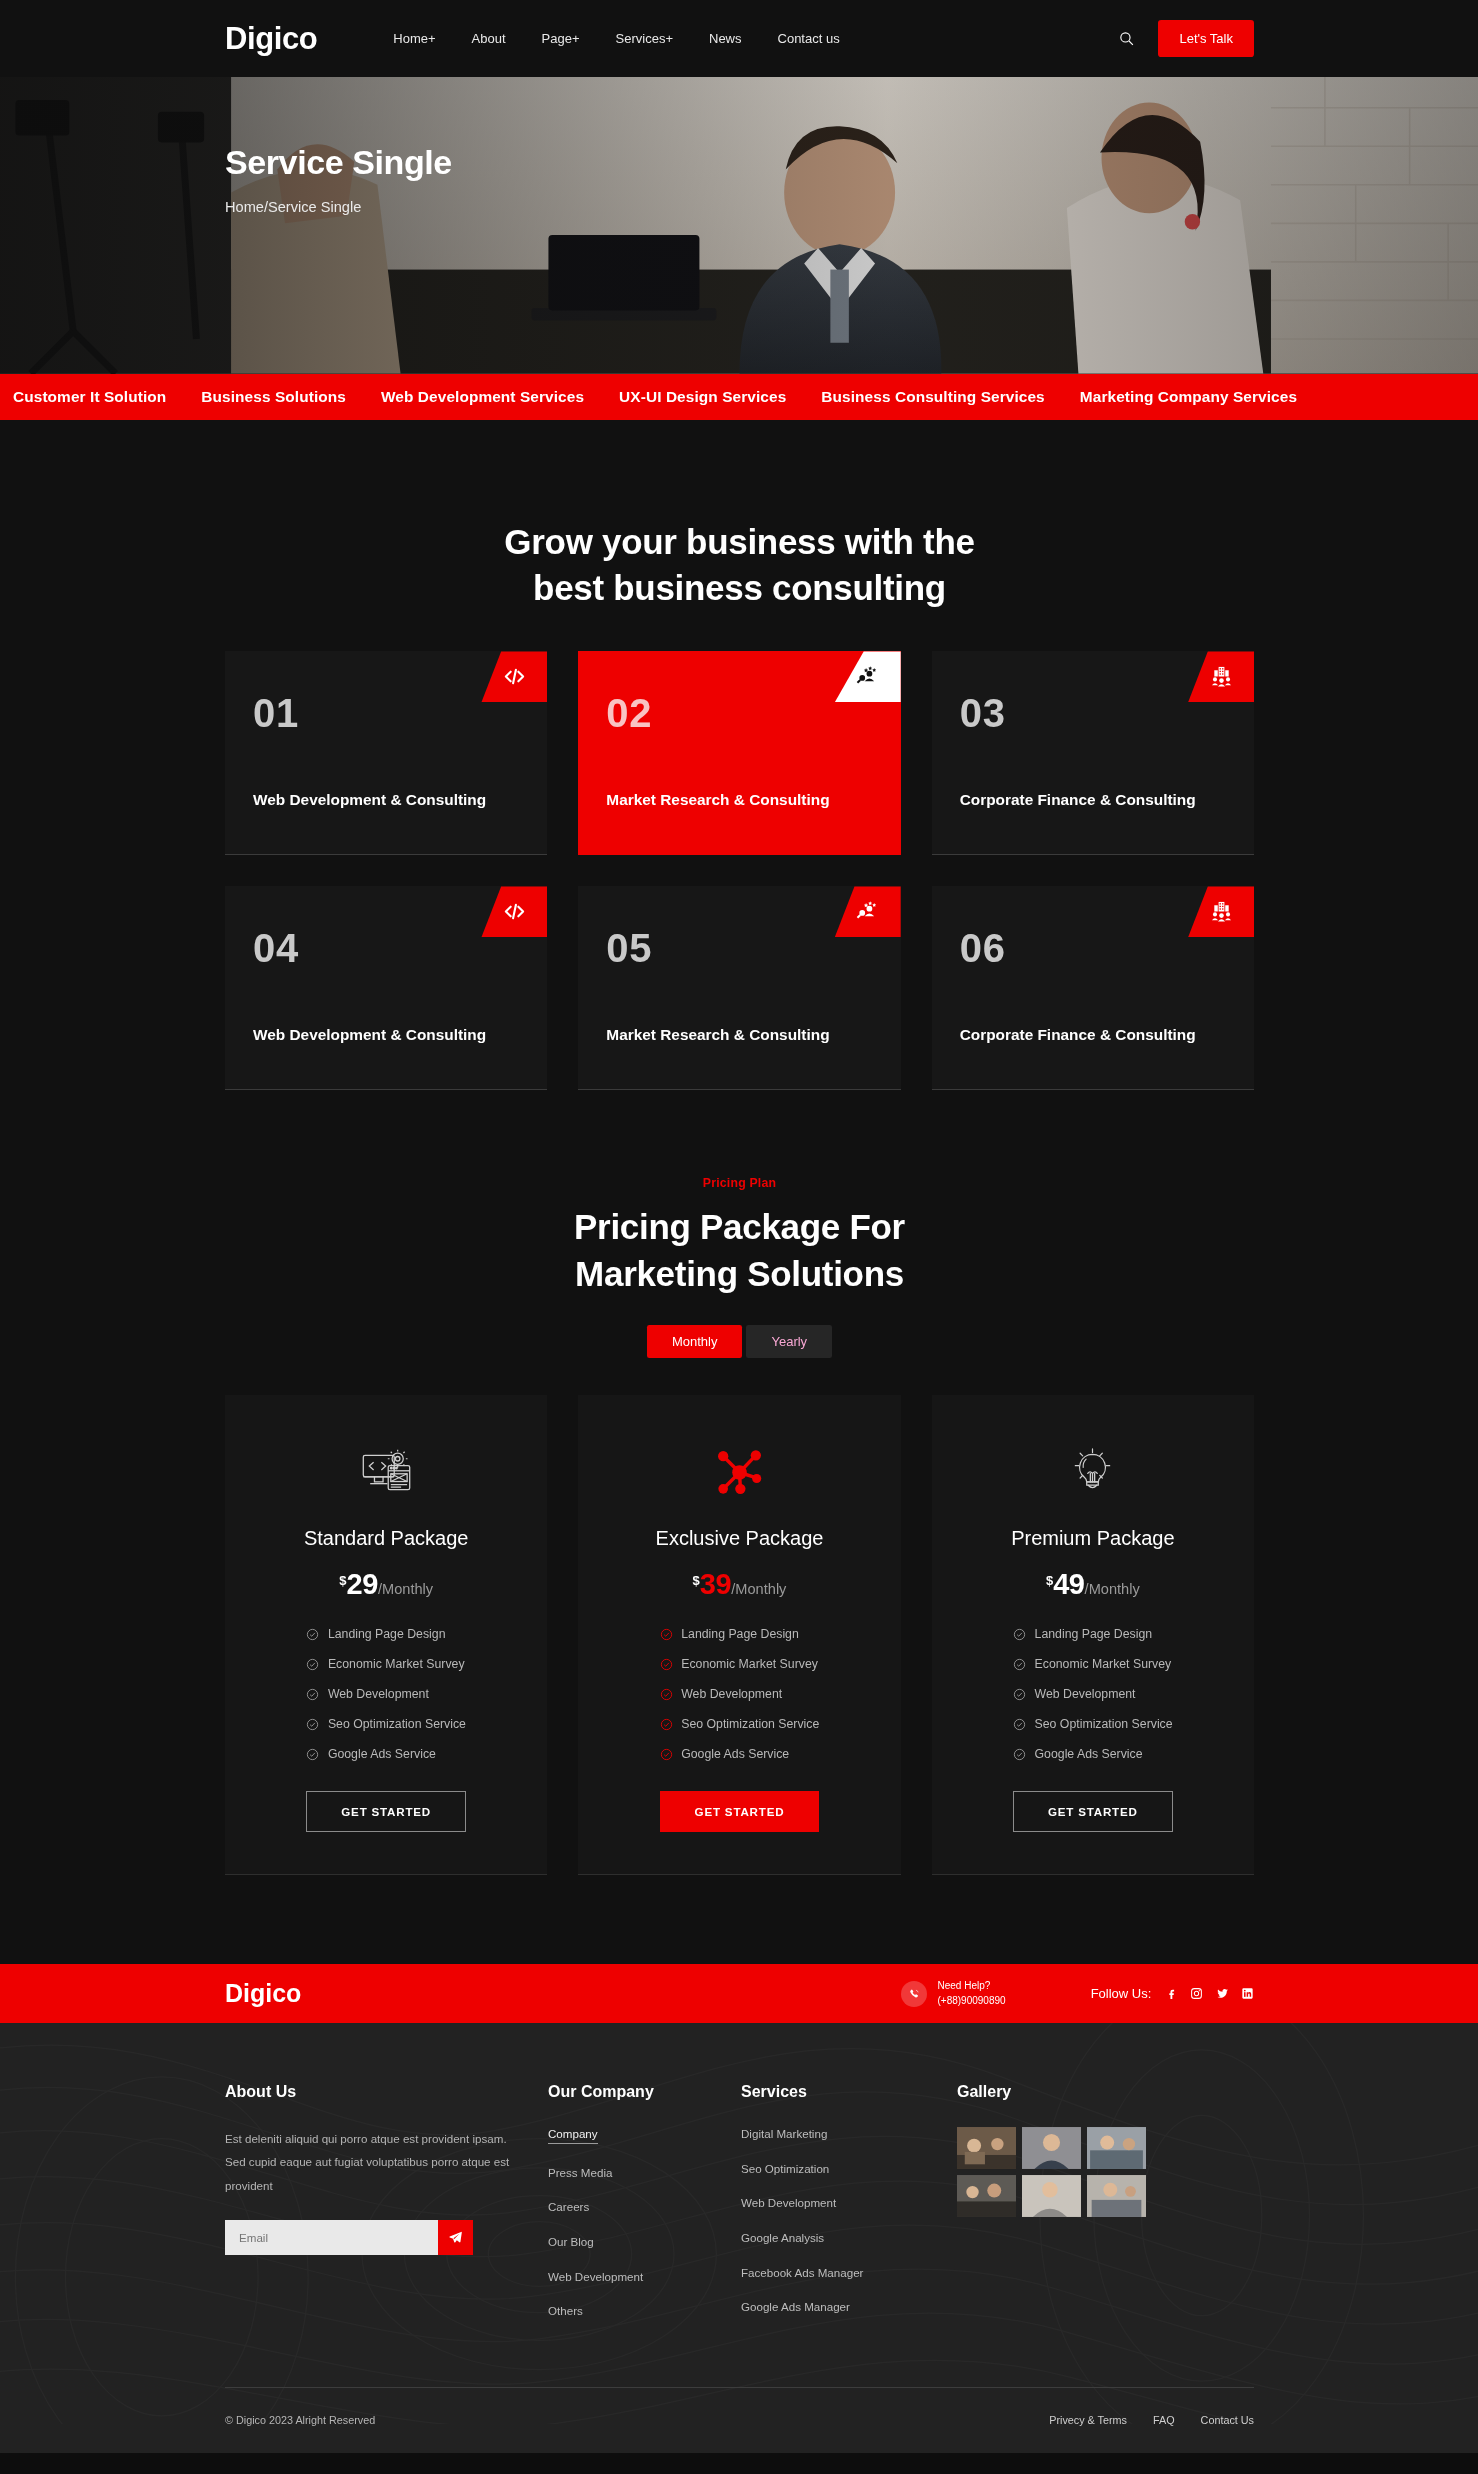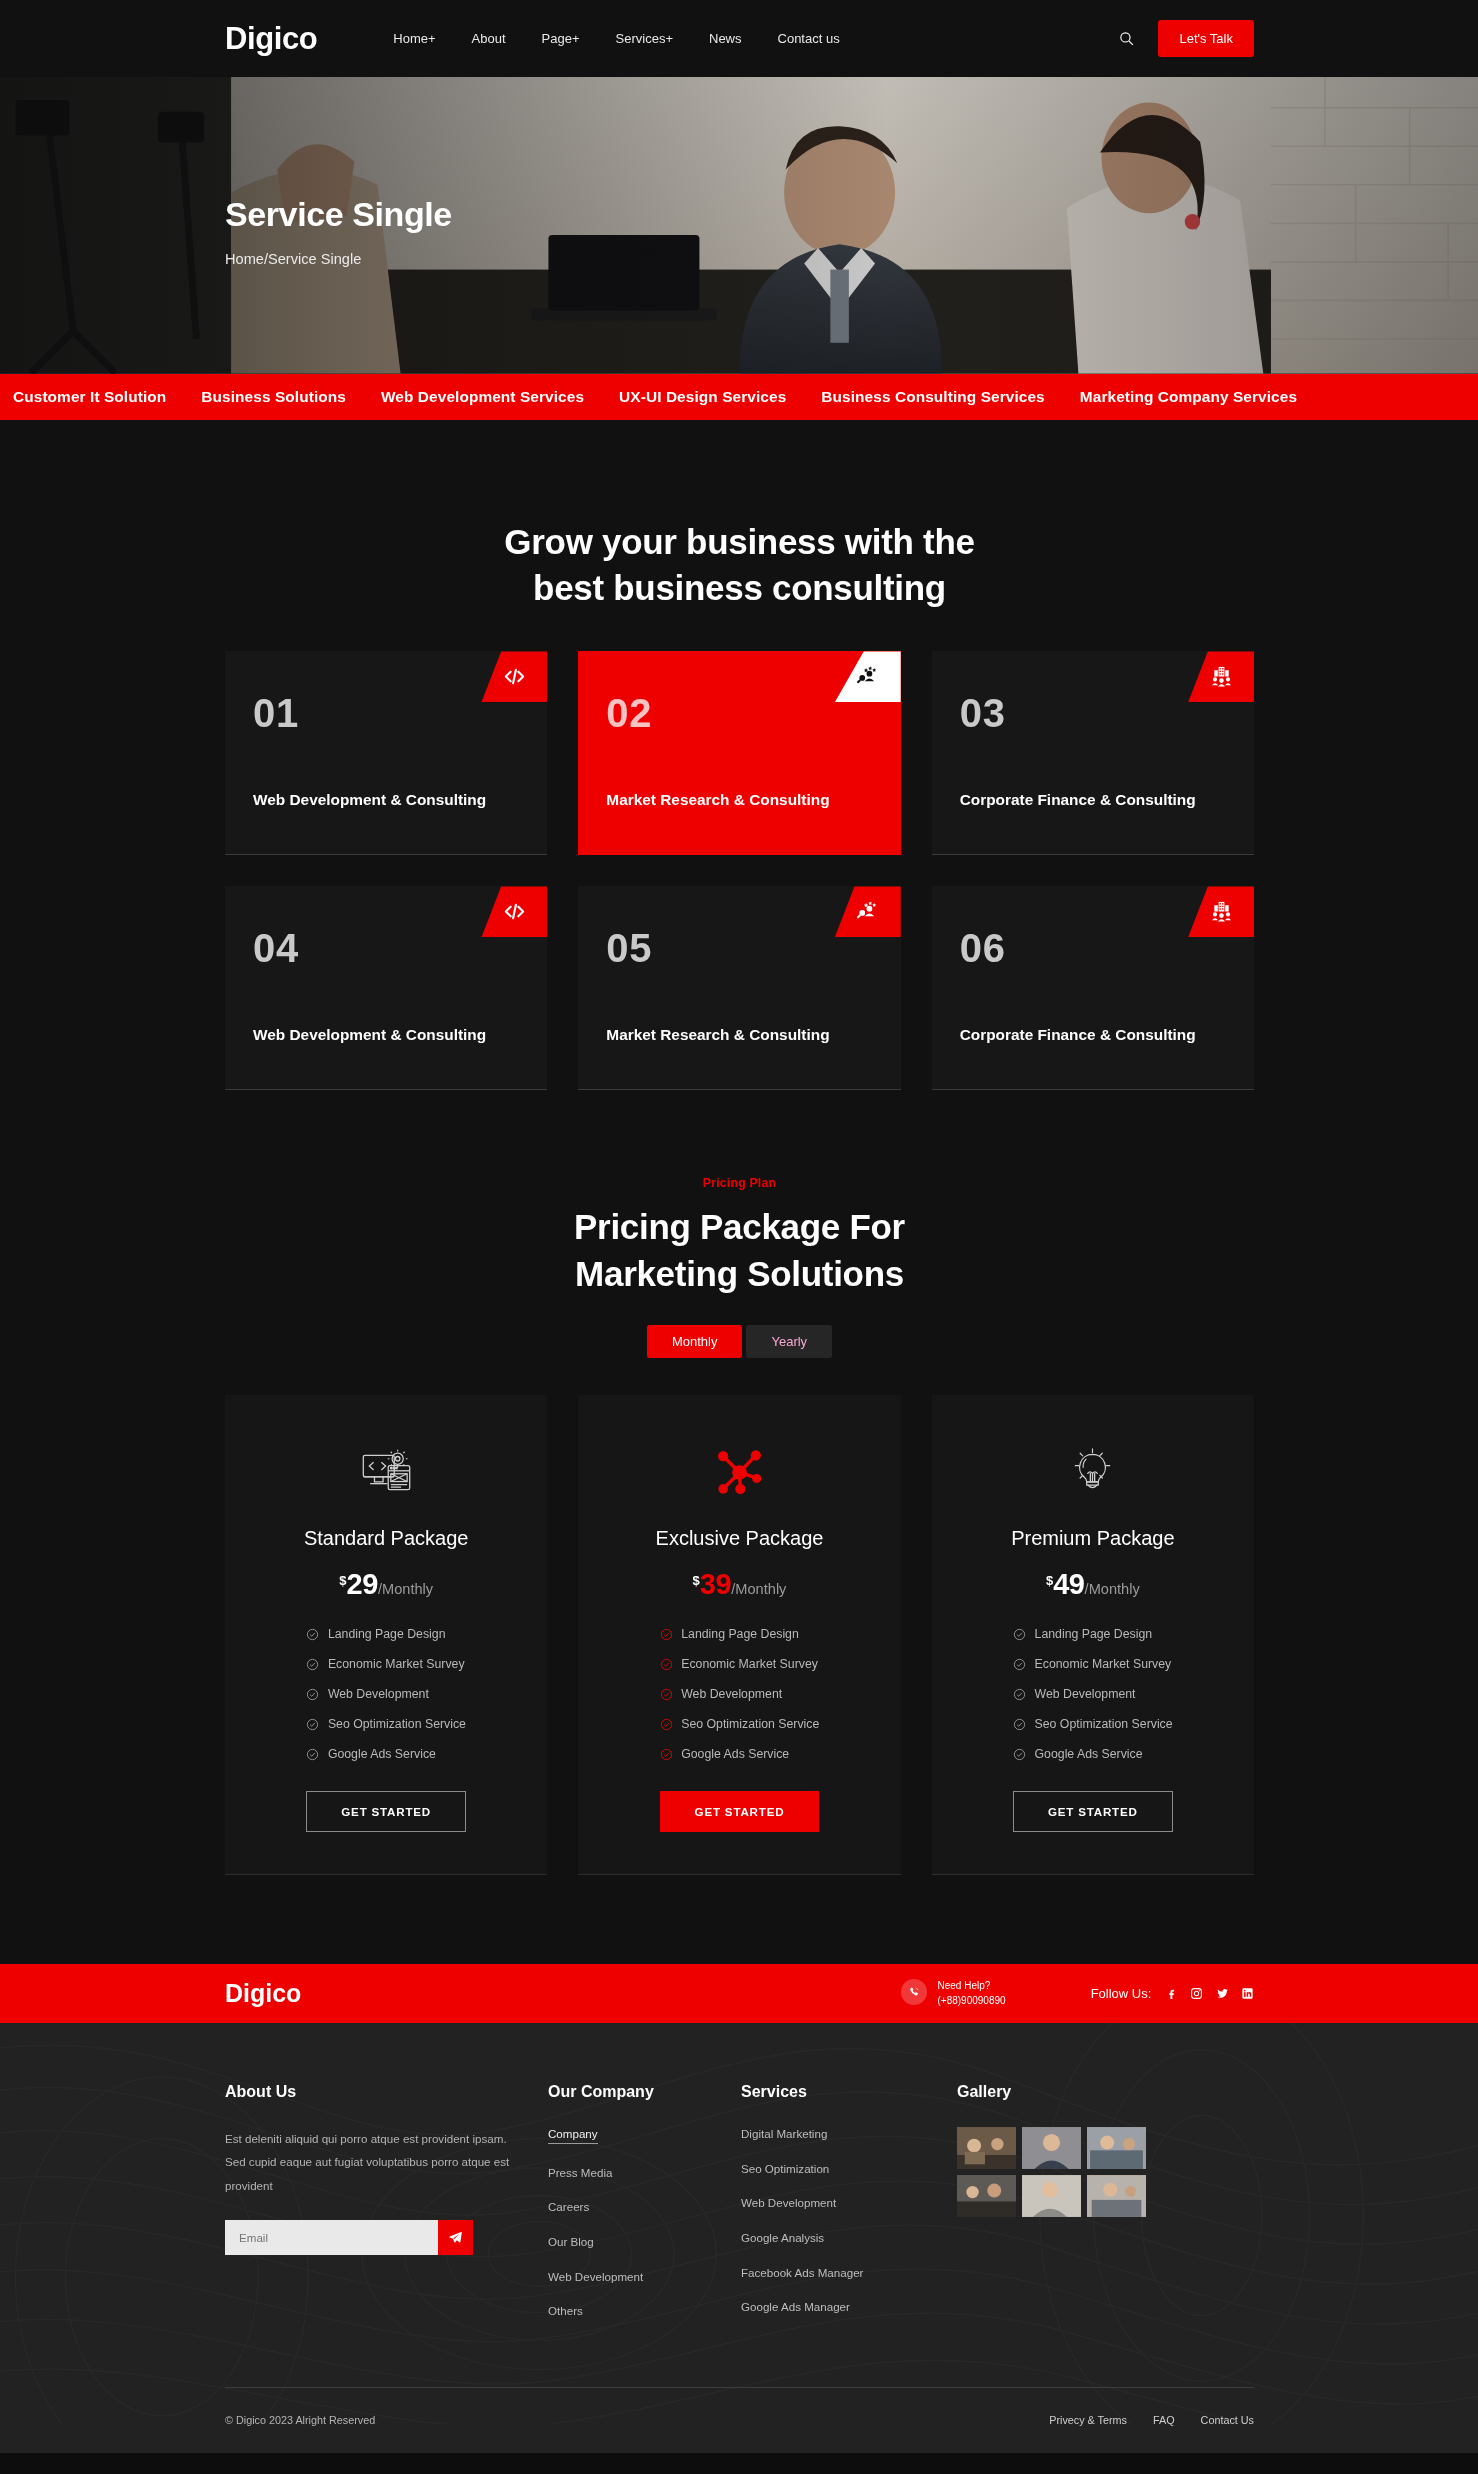--- a/index.html
+++ b/index.html
@@ -28,21 +28,21 @@
   .search-icon{width:17px;height:17px;display:block;cursor:pointer;}
   .talk-btn{
     background:#ee0000;color:#fff;font-size:13px;font-weight:500;
     border:none;border-radius:3.1px;padding:10.8px 21px;cursor:pointer;white-space:nowrap;
   }
 
   
   .hero{height:297px;position:relative;overflow:hidden;background:#2a2520;}
   .hero-img{position:absolute;inset:0;}
   .hero-overlay{position:absolute;inset:0;background:linear-gradient(90deg,rgba(12,12,12,.72) 0%,rgba(12,12,12,.38) 38%,rgba(12,12,12,.18) 60%,rgba(12,12,12,.45) 100%);}
-  .hero-inner{position:relative;z-index:4;max-width:1029px;margin:0 auto;padding-top:118px;}
+  .hero-inner{position:relative;z-index:4;max-width:1029px;margin:0 auto;padding-top:66px;}
   .hero-title{font-size:34px;font-weight:700;letter-spacing:-0.4px;color:#fff;}
   .hero-crumb{font-size:14.6px;color:#eaeaea;margin-top:17px;}
 
   
   .ticker{
     background:#ee0000;height:46px;display:flex;align-items:center;
     gap:35px;padding:0 13px;overflow:hidden;white-space:nowrap;
   }
   .ticker span{font-size:15.4px;font-weight:600;color:#fff;letter-spacing:0.1px;}
 
@@ -102,21 +102,21 @@
     margin-top:14px;display:inline-block;font-size:11.6px;font-weight:700;letter-spacing:0.8px;
     padding:13px 34px;border:0.8px solid #8b8b8b;background:transparent;color:#fff;cursor:pointer;
     font-family:inherit;
   }
   .cta.filled{background:#ee0000;border-color:#ee0000;}
 
   
   .strip{background:#ee0000;height:59px;display:flex;align-items:center;}
   .strip-inner{width:1029px;margin:0 auto;display:flex;align-items:center;}
   .strip .logo2{font-size:25px;font-weight:700;color:#fff;}
-  .help{display:flex;align-items:flex-start;gap:10.8px;margin-left:auto;margin-right:85px;}
+  .help{display:flex;align-items:center;gap:10.8px;margin-left:auto;margin-right:85px;}
   .help-circle{
     width:26px;height:26px;border-radius:50%;background:rgba(255,255,255,.22);
     display:flex;align-items:center;justify-content:center;
   }
   .help-txt{font-size:10px;line-height:1.45;color:#fff;}
   .follow{display:flex;align-items:center;gap:12.3px;}
   .follow-label{font-size:13px;color:#fff;margin-right:1.5px;}
   .follow svg{width:13px;height:13px;cursor:pointer;}
 
   

